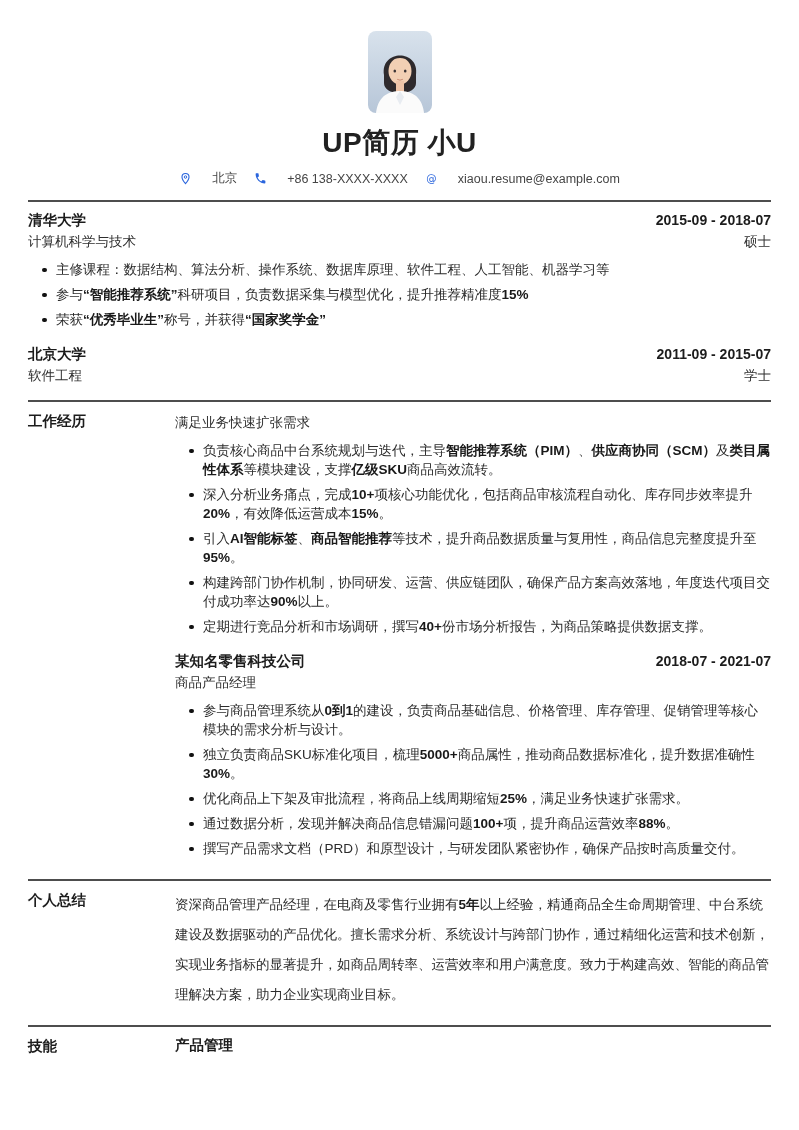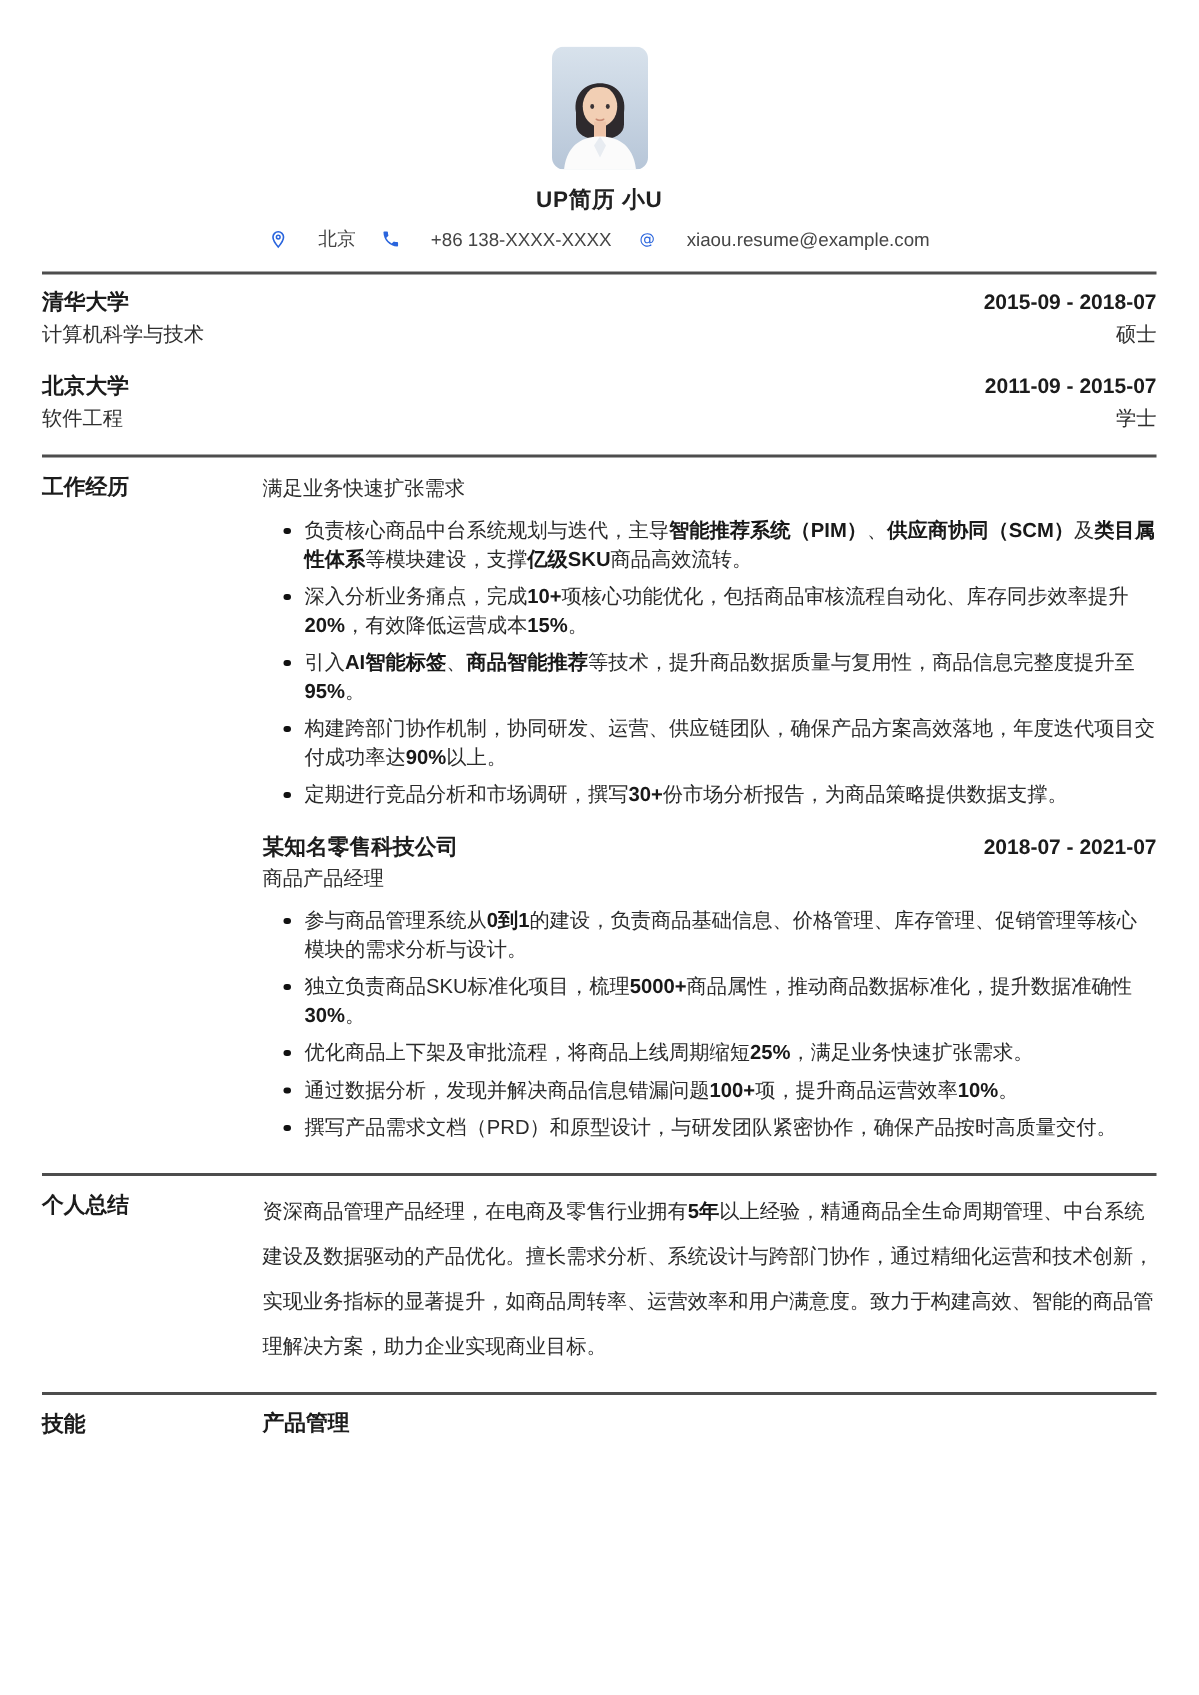--- a/index.html
+++ b/index.html
@@ -5,21 +5,21 @@
   :root { --accent:#2a65dd; --text:#262626; --rule:#4d4d4d; }
   * { box-sizing: border-box; margin: 0; padding: 0; }
   html,body { background:#fff; }
   body { font-family:"Liberation Sans","DejaVu Sans",sans-serif; color:var(--text); }
   .page { width:799px; height:1130px; background:#fff; overflow:hidden; }
 
   
   .header { text-align:center; padding-top:31px; }
   .photo { width:64px; height:82px; border-radius:8px; overflow:hidden; margin:0 auto; }
   .photo svg { display:block; }
-  .name { font-size:15px; font-weight:700; color:#212121; margin-top:11px; letter-spacing:.5px; }
+  .name { font-size:28px; font-weight:700; color:#212121; margin-top:11px; letter-spacing:.5px; }
   .contact { margin-top:8px; display:flex; justify-content:center; align-items:center; gap:17px;
              font-size:12.5px; color:#454545; }
   .contact-item { display:inline-flex; align-items:center; gap:20px; }
   .cicon { display:inline-flex; width:13px; height:13px; }
   .cicon svg { width:13px; height:13px; }
 
   
   .sec { display:flex; margin:0 28px; border-top:2px solid var(--rule); padding:9px 0 15px; }
   .header + .sec { margin-top:13px; }
   .sec-label { flex:none; width:147px; font-size:14.5px; font-weight:700; color:#1c1c1c; padding-top:1px; }
@@ -100,20 +100,25 @@
     <div class="sec-body" id="edu-body">
   <div class="entry">
     <div class="entry-head">
       <span class="entry-title">清华大学</span>
       <span class="entry-date">2015-09 - 2018-07</span>
     </div>
     <div class="entry-sub">
       <span>计算机科学与技术</span>
       <span>硕士</span>
     </div>
+    <ul class="bullets">
+            <li>主修课程：数据结构、算法分析、操作系统、数据库原理、软件工程、人工智能、机器学习等</li>
+            <li>参与<b>“智能推荐系统”</b>科研项目，负责数据采集与模型优化，提升推荐精准度<b>15%</b></li>
+            <li>荣获<b>“优秀毕业生”</b>称号，并获得<b>“国家奖学金”</b></li>
+          </ul>
   </div>
 
   <div class="entry">
     <div class="entry-head">
       <span class="entry-title">北京大学</span>
       <span class="entry-date">2011-09 - 2015-07</span>
     </div>
     <div class="entry-sub">
       <span>软件工程</span>
       <span>学士</span>
@@ -128,38 +133,38 @@
   <div class="entry">
     <div class="entry-sub">
       <span>满足业务快速扩张需求</span>
       <span></span>
     </div>
     <ul class="bullets">
             <li>负责核心商品中台系统规划与迭代，主导<b>智能推荐系统（PIM）</b>、<b>供应商协同（SCM）</b>及<b>类目属性体系</b>等模块建设，支撑<b>亿级SKU</b>商品高效流转。</li>
             <li>深入分析业务痛点，完成<b>10+</b>项核心功能优化，包括商品审核流程自动化、库存同步效率提升<b>20%</b>，有效降低运营成本<b>15%</b>。</li>
             <li>引入<b>AI智能标签</b>、<b>商品智能推荐</b>等技术，提升商品数据质量与复用性，商品信息完整度提升至<b>95%</b>。</li>
             <li>构建跨部门协作机制，协同研发、运营、供应链团队，确保产品方案高效落地，年度迭代项目交付成功率达<b>90%</b>以上。</li>
-            <li>定期进行竞品分析和市场调研，撰写<b>30+</b>份市场分析报告，为商品策略提供数据支撑。</li>
+            <li>定期进行竞品分析和市场调研，撰写<b>40+</b>份市场分析报告，为商品策略提供数据支撑。</li>
           </ul>
   </div>
 
   <div class="entry">
     <div class="entry-head">
       <span class="entry-title">某知名零售科技公司</span>
       <span class="entry-date">2018-07 - 2021-07</span>
     </div>
     <div class="entry-sub">
       <span>商品产品经理</span>
       <span></span>
     </div>
     <ul class="bullets">
             <li>参与商品管理系统从<b>0到1</b>的建设，负责商品基础信息、价格管理、库存管理、促销管理等核心模块的需求分析与设计。</li>
             <li>独立负责商品SKU标准化项目，梳理<b>5000+</b>商品属性，推动商品数据标准化，提升数据准确性<b>30%</b>。</li>
             <li>优化商品上下架及审批流程，将商品上线周期缩短<b>25%</b>，满足业务快速扩张需求。</li>
-            <li>通过数据分析，发现并解决商品信息错漏问题<b>100+</b>项，提升商品运营效率<b>10%</b>。</li>
+            <li>通过数据分析，发现并解决商品信息错漏问题<b>100+</b>项，提升商品运营效率<b>88%</b>。</li>
             <li>撰写产品需求文档（PRD）和原型设计，与研发团队紧密协作，确保产品按时高质量交付。</li>
           </ul>
   </div>
 </div>
   </section>
 
   <section class="sec">
     <div class="sec-label">个人总结</div>
     <div class="sec-body">
       <p class="summary" id="summary-par">资深商品管理产品经理，在电商及零售行业拥有<b>5年</b>以上经验，精通商品全生命周期管理、中台系统建设及数据驱动的产品优化。擅长需求分析、系统设计与跨部门协作，通过精细化运营和技术创新，实现业务指标的显著提升，如商品周转率、运营效率和用户满意度。致力于构建高效、智能的商品管理解决方案，助力企业实现商业目标。</p>

